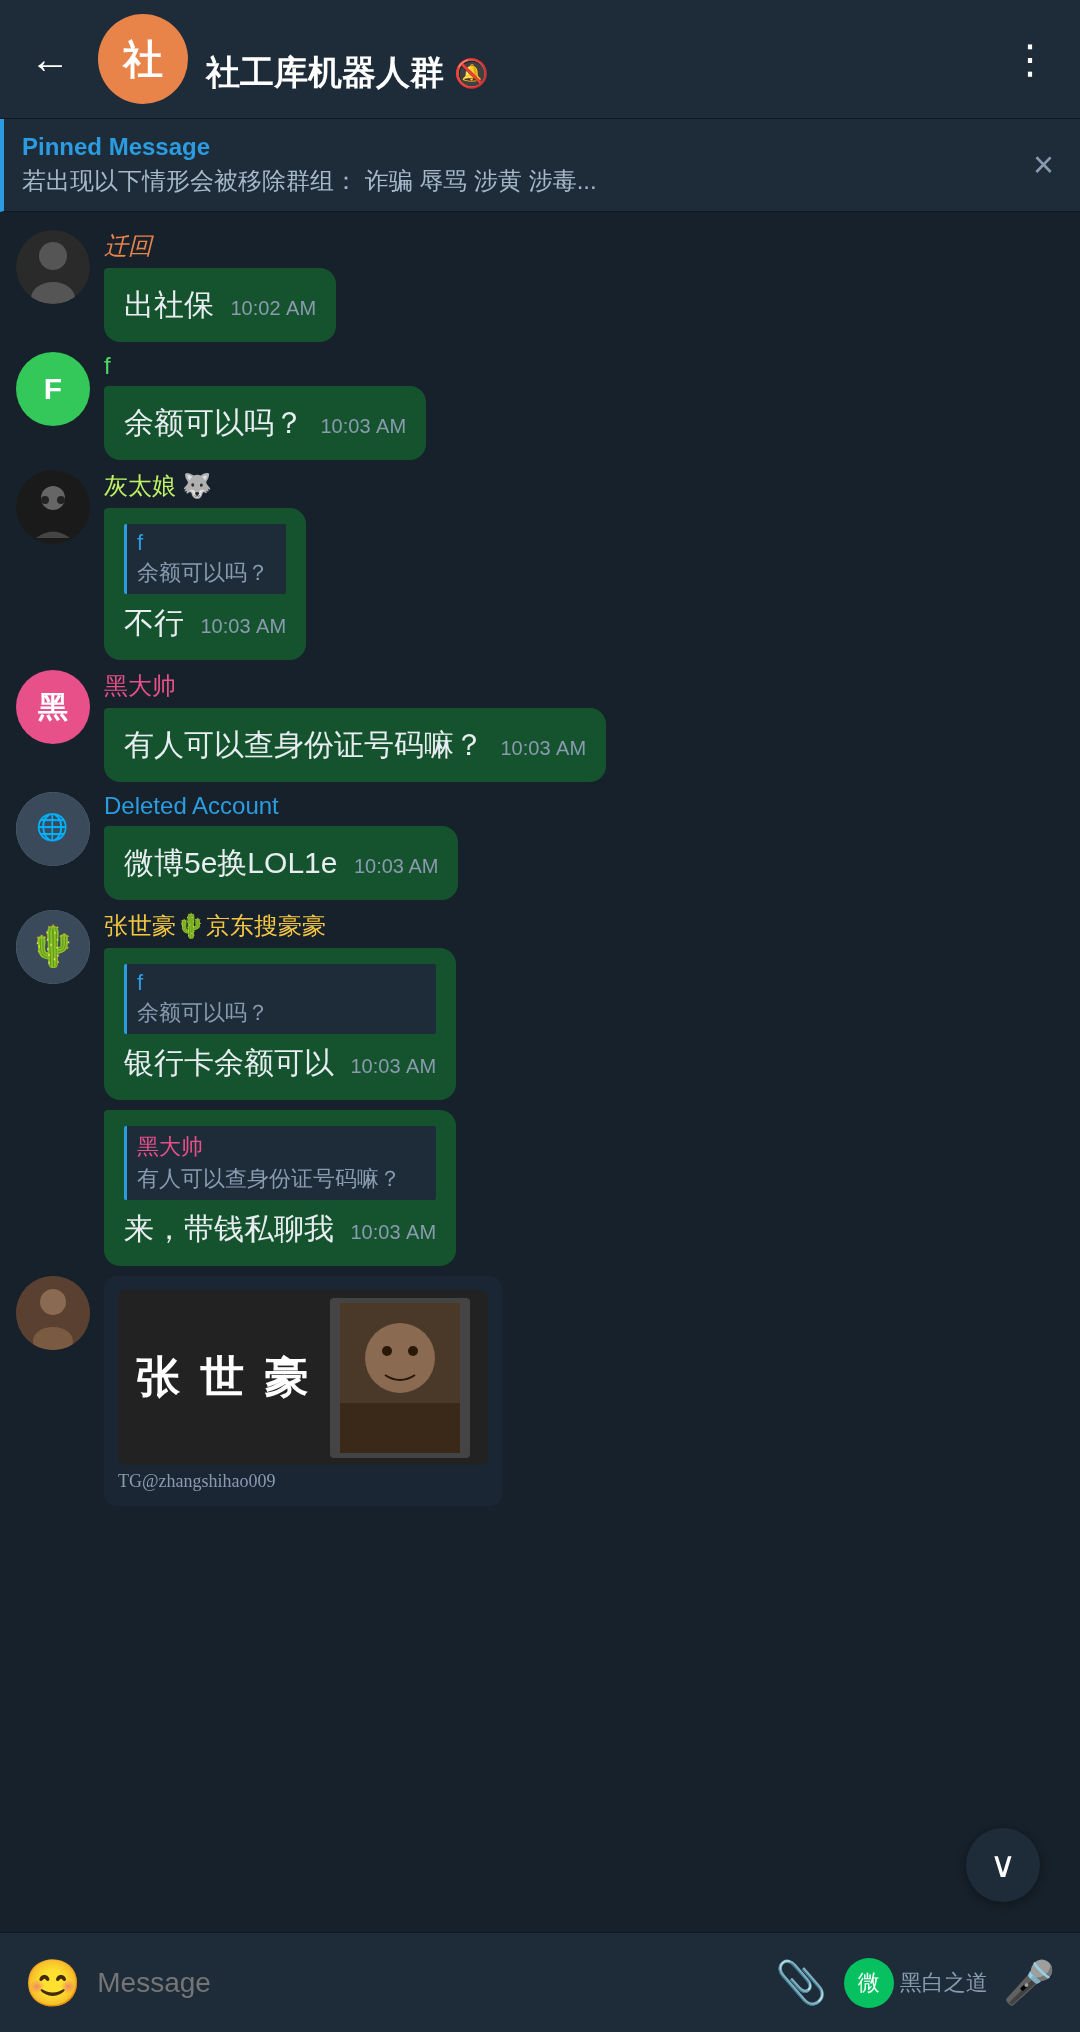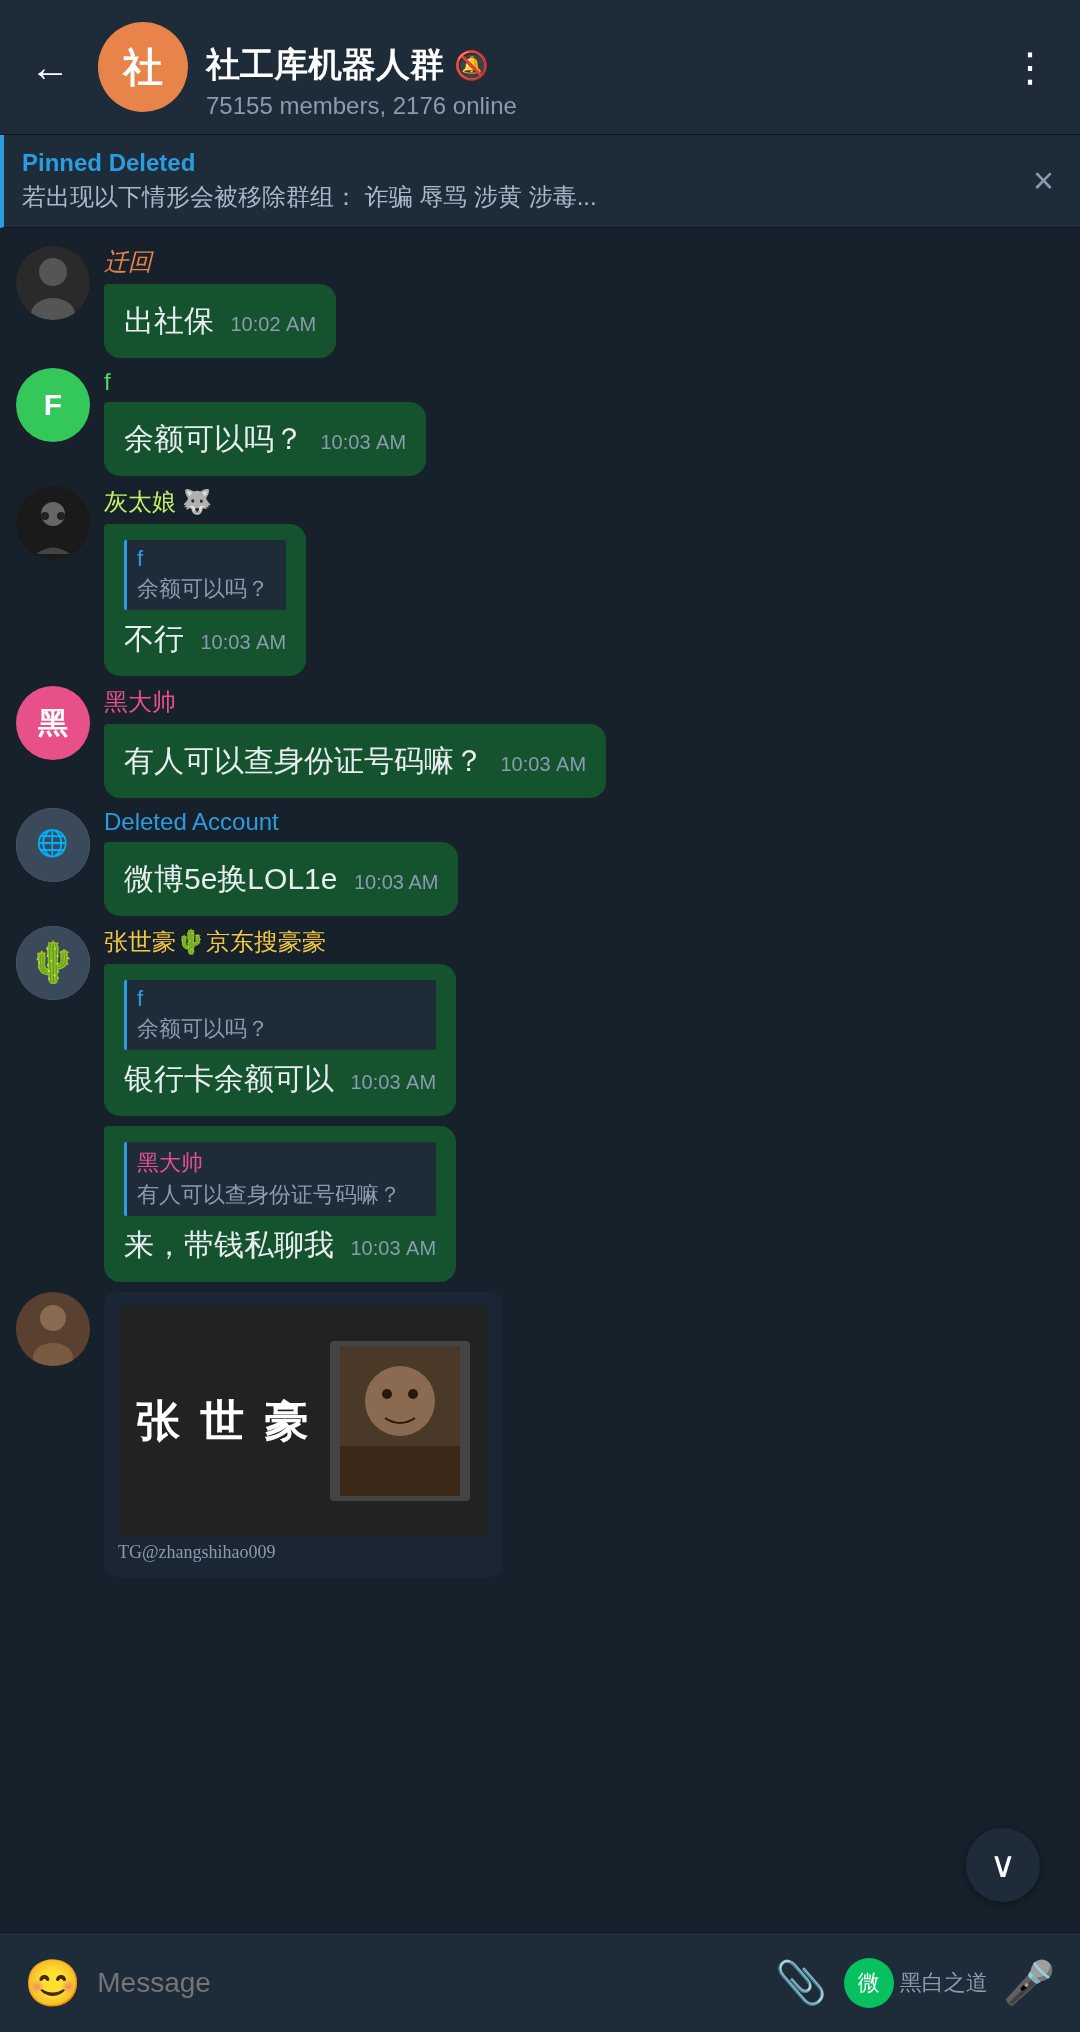--- a/index.html
+++ b/index.html
@@ -198,21 +198,21 @@
     .sticker-bubble {
       background: #1a2634;
       border-radius: 12px;
       padding: 14px;
       display: inline-block;
     }
     .sticker-content {
       background: #222;
       border-radius: 8px;
       width: 370px;
-      height: 230px;
+      height: 175px;
       display: flex;
       align-items: center;
       justify-content: space-between;
       padding: 10px 18px;
       overflow: hidden;
     }
     .sticker-name-text {
       font-size: 44px;
       font-weight: 900;
       color: #fff;
@@ -319,28 +319,27 @@
 <body>
 
 <div class="header">
   <div class="back-btn">←</div>
   <div class="group-avatar">社</div>
   <div class="group-info">
     <div class="group-name-row">
       <span class="group-name">社工库机器人群</span>
       <span class="mute-icon">🔕</span>
     </div>
-    <div class="group-members">75155 members, 2176 online</div>
   </div>
   <div class="more-btn">⋮</div>
 </div>
 
 <div class="pinned-bar">
   <div class="pinned-content">
-    <div class="pinned-title">Pinned Deleted</div>
+    <div class="pinned-title">Pinned Message</div>
     <div class="pinned-text">若出现以下情形会被移除群组：   诈骗 辱骂 涉黄 涉毒...</div>
   </div>
   <div class="pinned-close">×</div>
 </div>
 
 <div class="chat-area">
 
   <div class="msg-row">
     <div class="user-avatar av-black">
 

